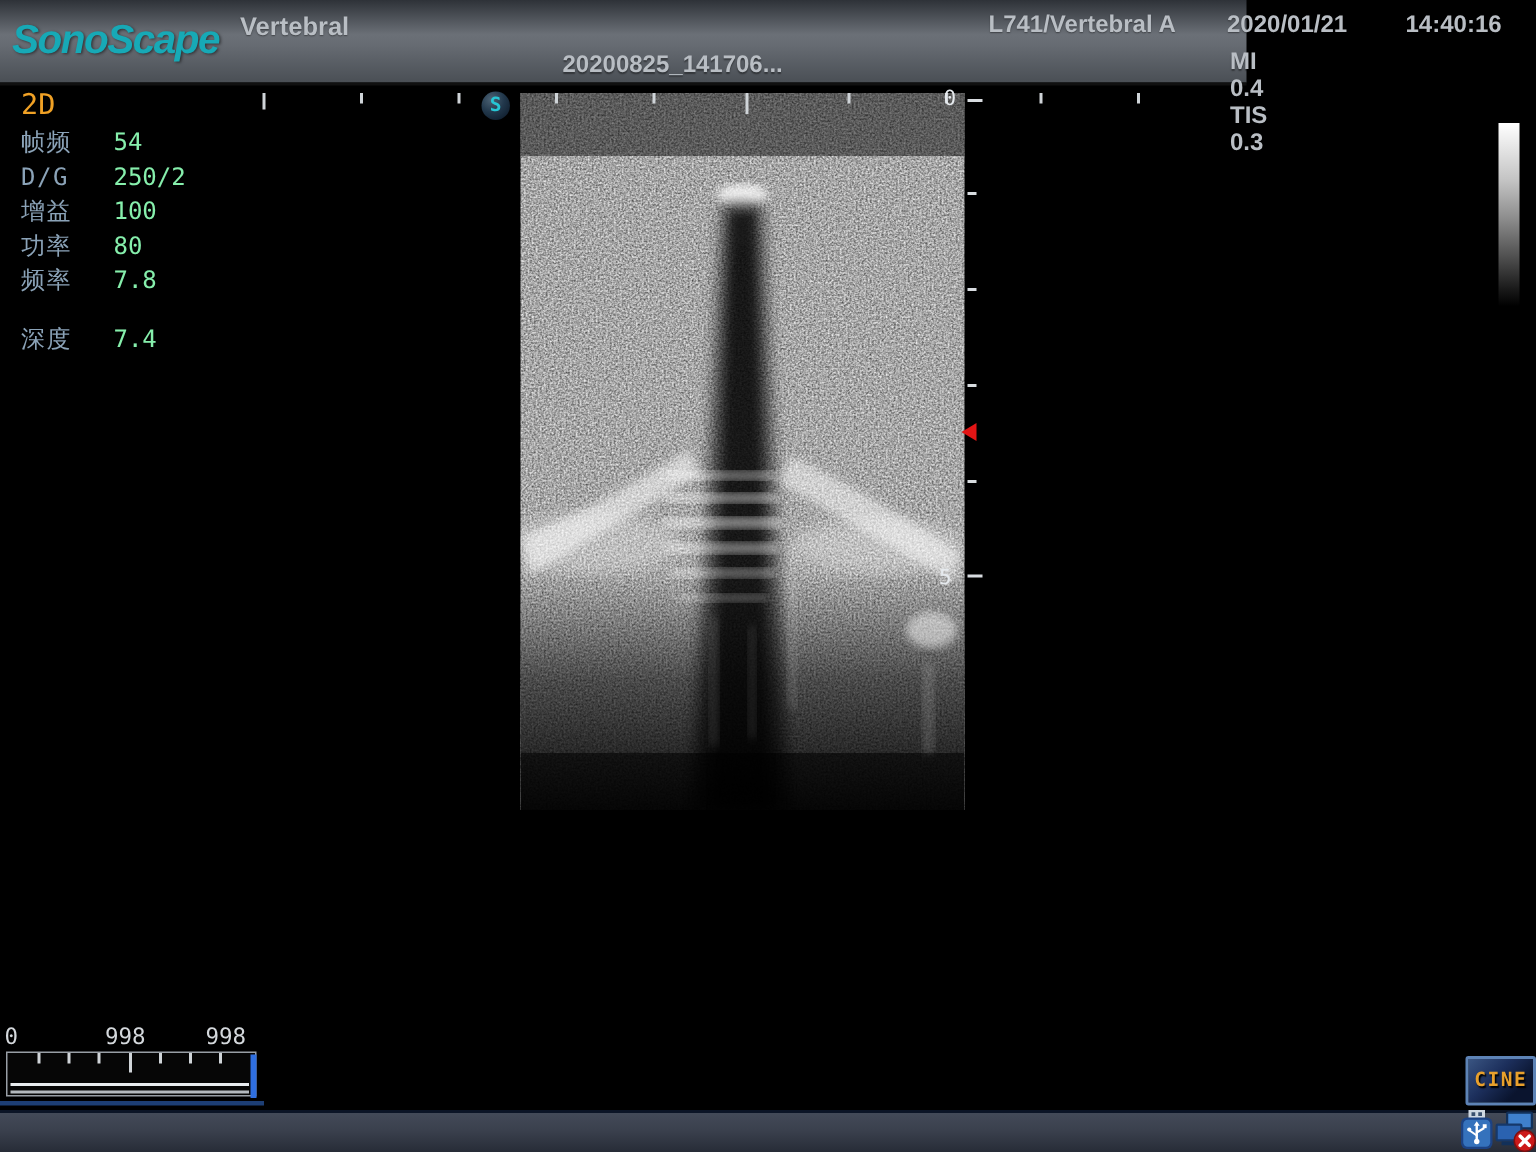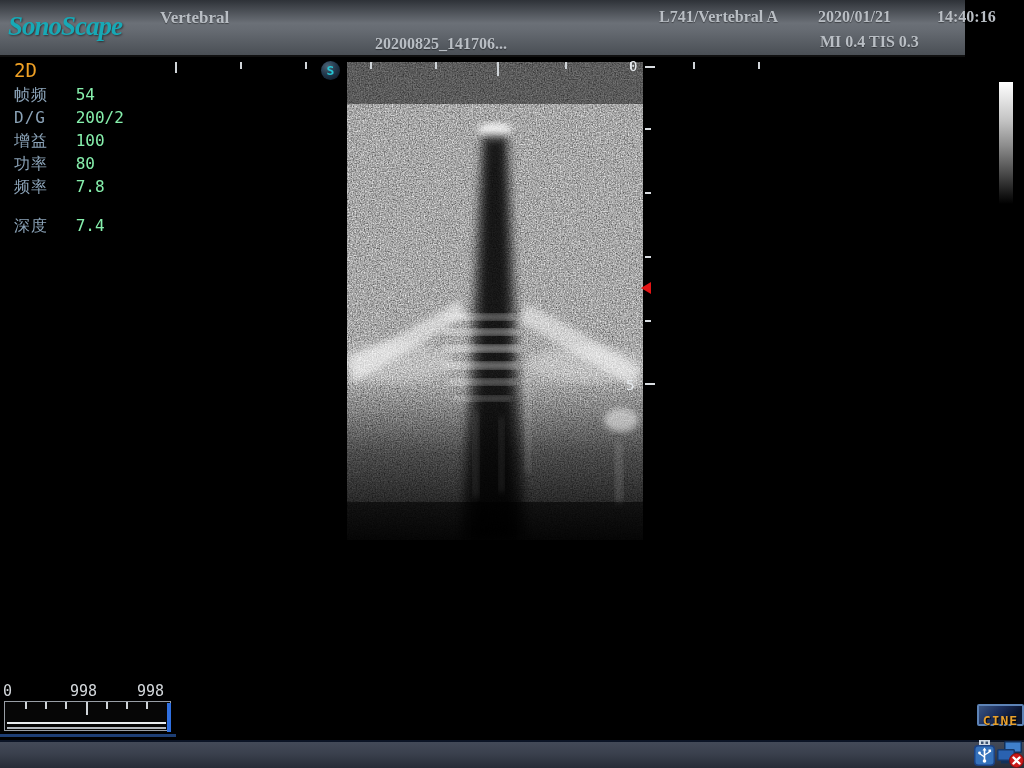--- a/index.html
+++ b/index.html
@@ -2,24 +2,23 @@
 <html><head>
 <meta charset="utf-8">
 <style>
   * { margin:0; padding:0; box-sizing:border-box; }
   html,body { width:1024px; height:768px; background:#000; overflow:hidden; }
   body { font-family:"Liberation Sans", sans-serif; position:relative; }
   .abs { position:absolute; }
 
   
   #header {
-    position:absolute; left:0; top:0; width:965px; height:57px;
+    position:absolute; left:0; top:0; width:831px; height:57px;
     background:linear-gradient(180deg,#2e3238 0%,#6b7077 42%,#666b72 55%,#4a4f55 100%);
     border-bottom:2px solid #101010;
-    font-family:Liberation Serif, serif;
   }
   .logo {
     left:8px; top:11px; font-size:27px; font-weight:bold; font-style:italic;
     color:#17a9b6; letter-spacing:-1px; text-shadow:1px 1px 2px rgba(0,0,0,.5);
   }
   .hdr-txt { color:#b9bec4; font-weight:bold; font-size:16px; text-shadow:0 1px 1px rgba(0,0,0,.4); }
 
   
   .mono { font-family:"DejaVu Sans Mono", monospace; }
   #mode-label { left:14px; top:59px; font-size:19px; color:#f0a125; }
@@ -62,21 +61,21 @@
   #cine-pos { position:absolute; left:162px; top:1px; width:4px; height:29px; background:#2f6fe0; }
   #cine-underline { position:absolute; left:0; top:734px; width:176px; height:3px; background:#1d3e74; }
 
   
   #taskbar {
     position:absolute; left:0; top:740px; width:1024px; height:28px;
     background:linear-gradient(180deg,#434a58 0%,#3a404d 45%,#272c37 100%);
     border-top:2px solid #0c1526;
   }
   #cine-button {
-    position:absolute; left:977px; top:704px; width:47px; height:22px;
+    position:absolute; left:977px; top:704px; width:47px; height:33px;
     border:2px solid #5d83b6; border-radius:2px;
     background:linear-gradient(135deg,#3a5582 0%,#1c2f5c 40%,#0a142e 75%);
     color:#e8a02c; font-weight:bold; font-size:13px; letter-spacing:1px;
     text-align:center; line-height:29px; cursor:pointer; z-index:7;
     text-shadow:1px 1px 1px #000;
   }
   .tb-icon { position:absolute; cursor:pointer; z-index:8; }
 </style>
 </head>
 <body>
@@ -92,21 +91,21 @@
 </div>
 
 <div class="abs mono" id="mode-label">2D</div>
 
 <div class="param-row mono" style="top:85px;">
   <span class="param-label">帧频</span>
   <span class="param-value">54</span>
 </div>
 <div class="param-row mono" style="top:108px;">
   <span class="param-label">D/G</span>
-  <span class="param-value">200/2</span>
+  <span class="param-value">250/2</span>
 </div>
 <div class="param-row mono" style="top:131px;">
   <span class="param-label">增益</span>
   <span class="param-value">100</span>
 </div>
 <div class="param-row mono" style="top:154px;">
   <span class="param-label">功率</span>
   <span class="param-value">80</span>
 </div>
 <div class="param-row mono" style="top:177px;">

